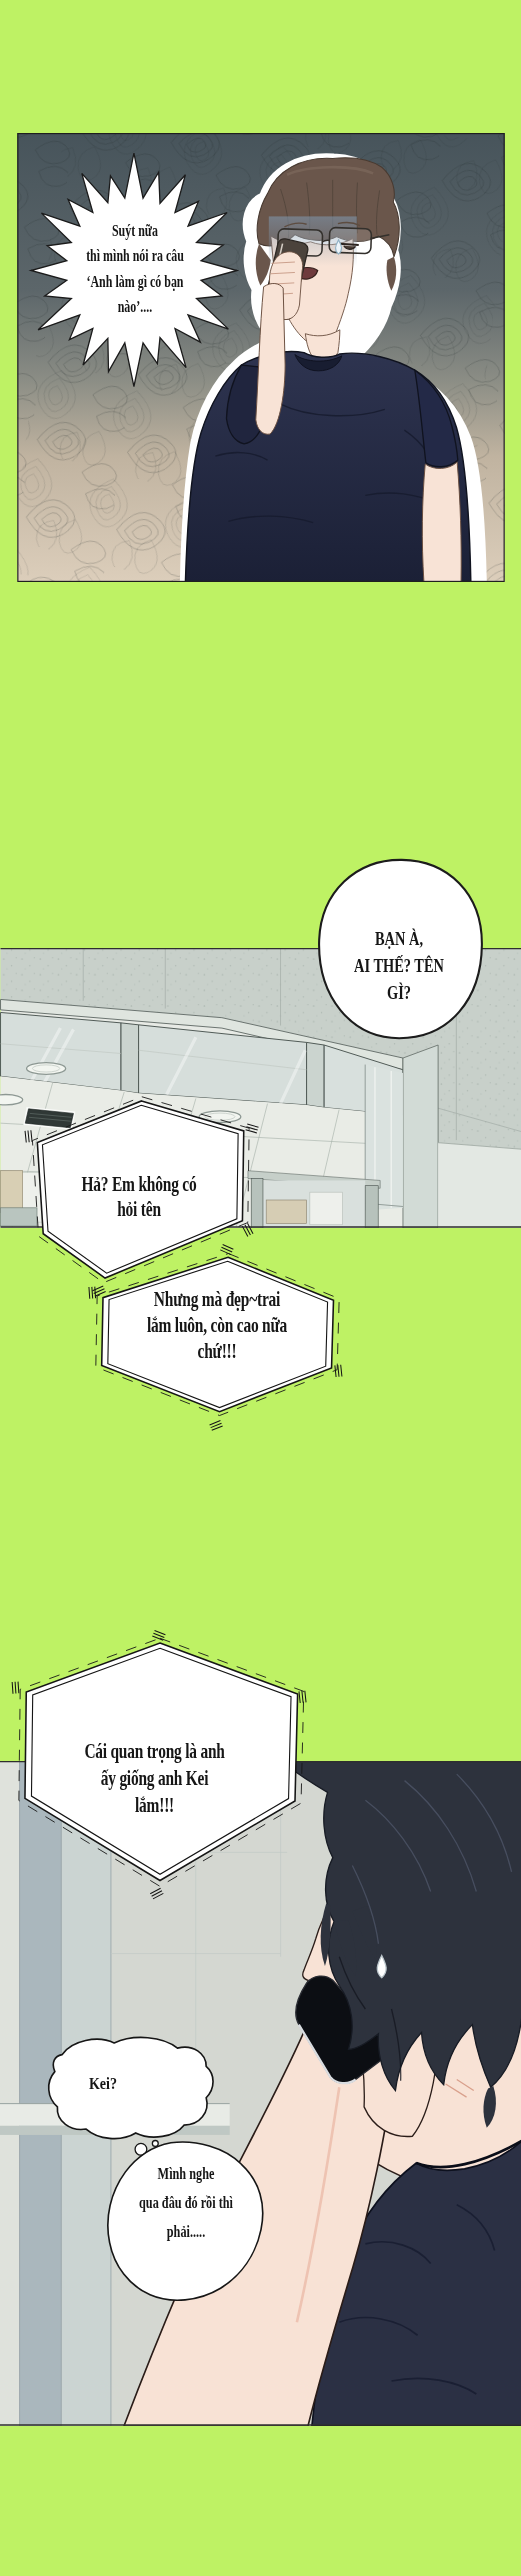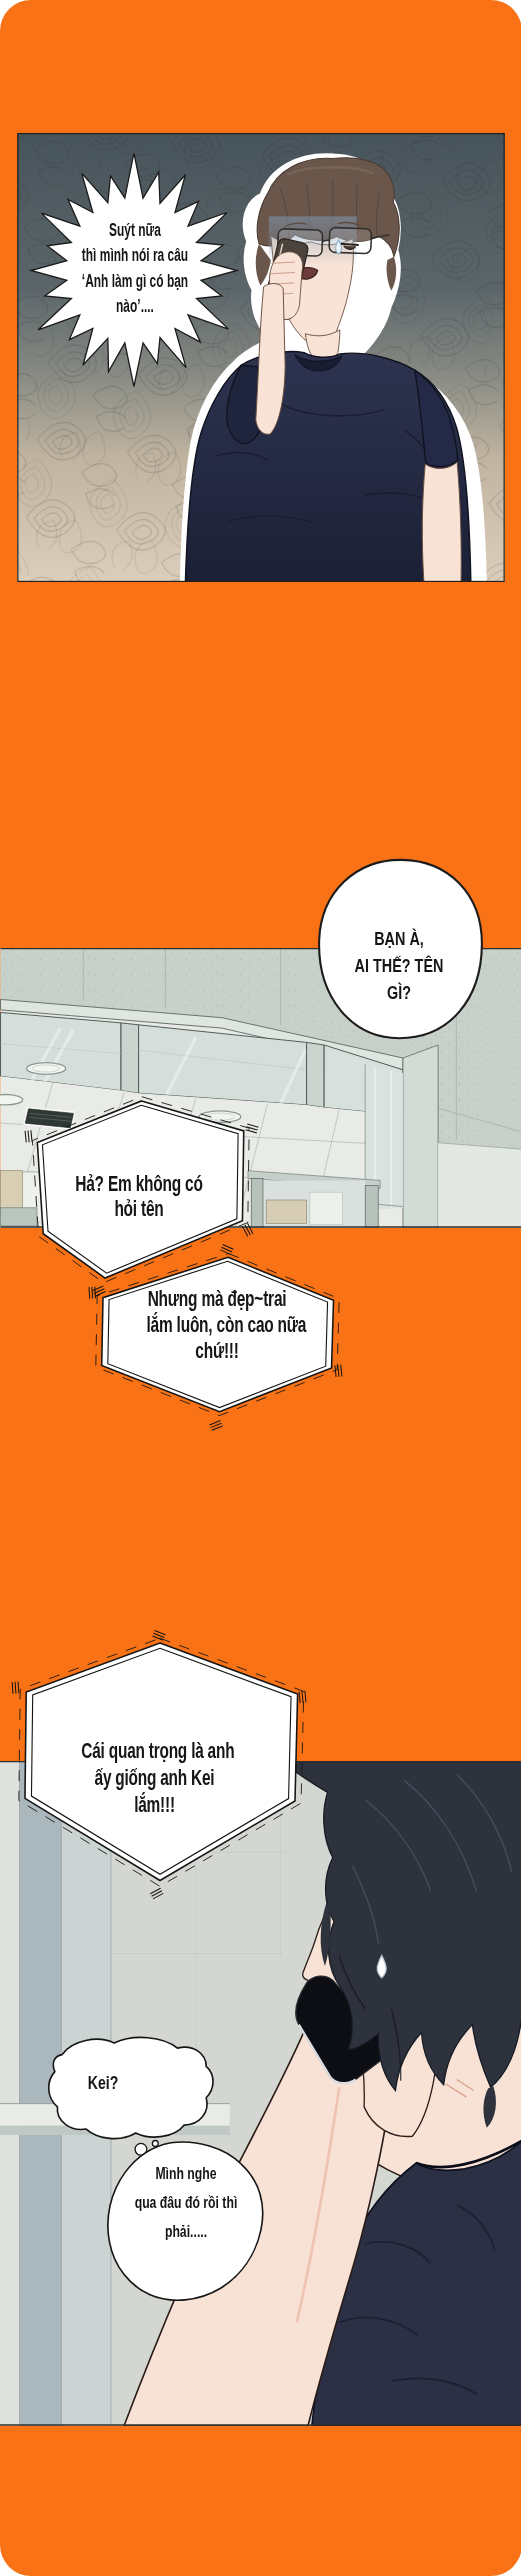--- a/index.html
+++ b/index.html
@@ -1,17 +1,17 @@
 <!DOCTYPE html>
 <html style="font-size:10.4px"><head>
 <meta charset="utf-8">
 <style>
   html,body{margin:0;padding:0;background:#ffffff;}
-  .page{position:relative;width:522px;height:2576px;background:#f97316;overflow:hidden;
-        font-family:Liberation Sans, sans-serif;border-radius:31px;}
+  .page{position:relative;width:522px;height:2576px;background:#bef264;overflow:hidden;
+        font-family:Liberation Serif, serif;}
   .abs{position:absolute;}
   svg{display:block;}
   .txt{position:absolute;text-align:center;font-weight:bold;color:#161616;
        transform-origin:50% 0;white-space:nowrap;}
   .txt .ln{display:block;}
   .burst-text{left:37px;top:218px;width:196px;font-size:17.6px;line-height:25.4px;transform:scaleX(.68);}
   .round-text{left:334px;top:926px;width:130px;font-size:18px;line-height:27px;transform:scaleX(.80);}
   .hex1-text{left:41px;top:1172px;width:196px;font-size:21.5px;line-height:25.4px;transform:scaleX(.72);letter-spacing:-0.3px;}
   .hex2-text{left:119px;top:1286px;width:196px;font-size:21.5px;line-height:26px;transform:scaleX(.72);letter-spacing:-0.3px;}
   .hex3-text{left:50px;top:1737px;width:209px;font-size:22px;line-height:27px;transform:scaleX(.70);letter-spacing:-0.3px;}

